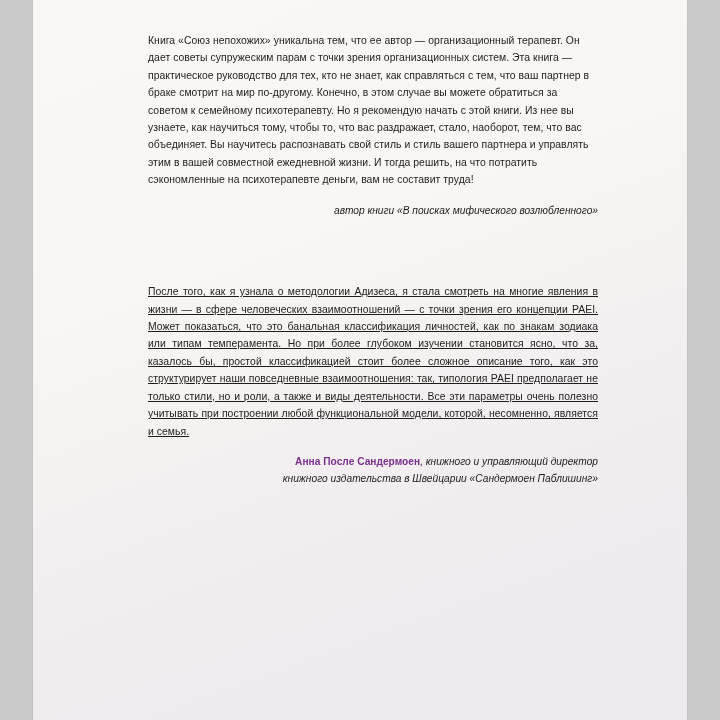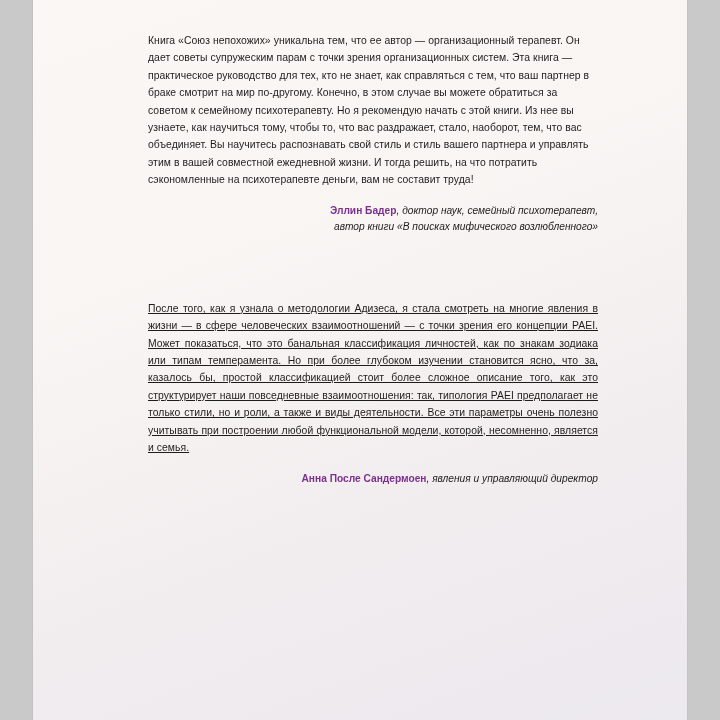--- a/index.html
+++ b/index.html
@@ -63,26 +63,26 @@
 </style>
 </head>
 <body>
 
 <div class="page">
   <div class="content">
 
     <p class="para">Книга «Союз непохожих» уникальна тем, что ее автор — организационный терапевт. Он дает советы супружеским парам с точки зрения организационных систем. Эта книга — практическое руководство для тех, кто не знает, как справляться с тем, что ваш партнер в браке смотрит на мир по-другому. Конечно, в этом случае вы можете обратиться за советом к семейному психотерапевту. Но я рекомендую начать с этой книги. Из нее вы узнаете, как научиться тому, чтобы то, что вас раздражает, стало, наоборот, тем, что вас объединяет. Вы научитесь распознавать свой стиль и стиль вашего партнера и управлять этим в вашей совместной ежедневной жизни. И тогда решить, на что потратить сэкономленные на психотерапевте деньги, вам не составит труда!</p>
 
     <div class="attrib">
-      <span class="attrib-line"><span class="name">Эллин Бадер</span><span>, доктор наук, семейный психотерапевт,</span></span>
       <span class="attrib-line">автор книги «В поисках мифического возлюбленного»</span>
     </div>
 
     <div class="gap-big"></div>
 
     <p class="para block-2">После того, как я узнала о методологии Адизеса, я стала смотреть на многие явления в жизни — в сфере человеческих взаимоотношений — с точки зрения его концепции PAEI. Может показаться, что это банальная классификация личностей, как по знакам зодиака или типам темперамента. Но при более глубоком изучении становится ясно, что за, казалось бы, простой классификацией стоит более сложное описание того, как это структурирует наши повседневные взаимоотношения: так, типология PAEI предполагает не только стили, но и роли, а также и виды деятельности. Все эти параметры очень полезно учитывать при построении любой функциональной модели, которой, несомненно, является и семья.</p>
 
     <div class="attrib">
-      <span class="attrib-line"><span class="name">Анна После Сандермоен</span><span>, явления и управляющий директор</span></span>
+      <span class="attrib-line"><span class="name">Анна После Сандермоен</span><span>, книжного и управляющий директор</span></span>
+      <span class="attrib-line">книжного издательства в Швейцарии «Сандермоен Паблишинг»</span>
     </div>
 
   </div>
 </div>
 
 </body></html>

